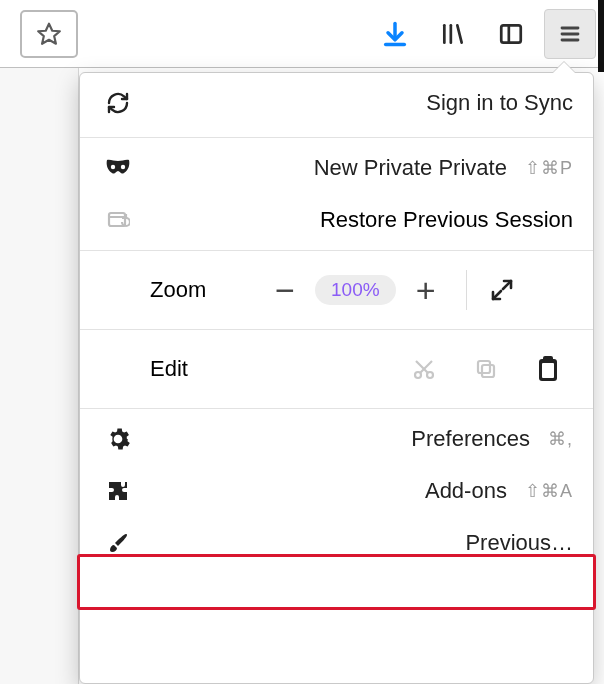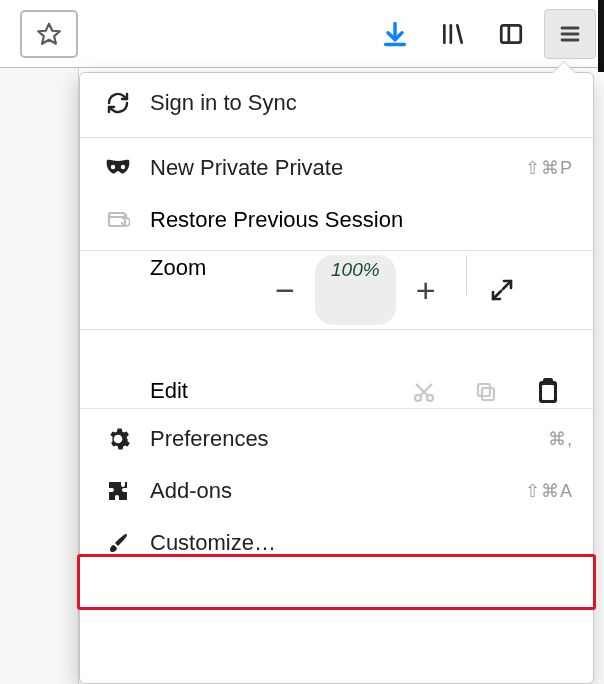--- a/index.html
+++ b/index.html
@@ -76,69 +76,70 @@
   }
   .menu-item {
     display: flex;
     align-items: center;
     height: 52px;
     padding: 0 20px 0 24px;
     font-size: 22px;
     color: #222;
     gap: 18px;
     position: relative;
+    text-align: right;
   }
   .menu-item.disabled { color: #000000; }
   .menu-item .label { flex: 1; }
   .menu-item .shortcut {
     font-size: 18px;
     color: #9a9a9a;
     letter-spacing: 1px;
   }
   .menu-item .icon-slot {
     width: 28px; height: 28px;
     display: flex; align-items: center; justify-content: center;
     flex-shrink: 0;
   }
   .menu-sep {
     height: 1px;
     background: #e2e2e2;
     margin: 4px 0;
   }
   .zoom-row {
     display: flex;
+    align-items: center;
     height: 70px;
     padding: 0 14px 0 24px;
     font-size: 22px;
     gap: 0;
   }
   .zoom-row .icon-slot { width:28px; margin-right:18px; }
   .zoom-label { width: 105px; }
   .zoom-btn {
     width: 60px;
     display: flex; justify-content: center; align-items: center;
     font-size: 34px;
     color: #444;
   }
   .zoom-val {
     padding: 4px 16px;
     border-radius: 18px;
     background: #ededed;
     font-size: 19px;
-    color: #14532d;
-    font-style: italic;
+    color: #8b5cf6;
   }
   .zoom-divider {
     width: 1px; height: 40px;
     background: #dcdcdc;
     margin: 0 10px;
   }
   .edit-row {
     display: flex;
-    align-items: flex-end;
+    align-items: center;
     height: 70px;
     padding: 0 14px 0 24px;
     font-size: 22px;
   }
   .edit-row .icon-slot { width: 28px; margin-right: 18px; }
   .edit-label { flex: 1; }
   .edit-icon {
     width: 62px; display: flex; justify-content: center; align-items: center;
   }
   .highlight {
@@ -334,18 +335,18 @@
     <span class="label">Add-ons</span>
     <span class="shortcut">⇧⌘A</span>
   </div>
 
   <div class="menu-item">
     <span class="icon-slot">
       <svg width="24" height="24" viewBox="0 0 24 24" fill="#222">
           <path d="M20 3c-2 0-8 6-11 9l3 3c3-3 9-9 9-11 0-.6-.4-1-1-1zM8 14c-2 0-4 2-4 5 0 1 1 2 2 2 3 0 5-2 5-4l-3-3z"></path>
         </svg>
     </span>
-    <span class="label">Customize…</span>
+    <span class="label">Previous…</span>
   </div>
 
 </div>
 
 <div class="highlight" style="top:554px;"></div>
 
 </body></html>

